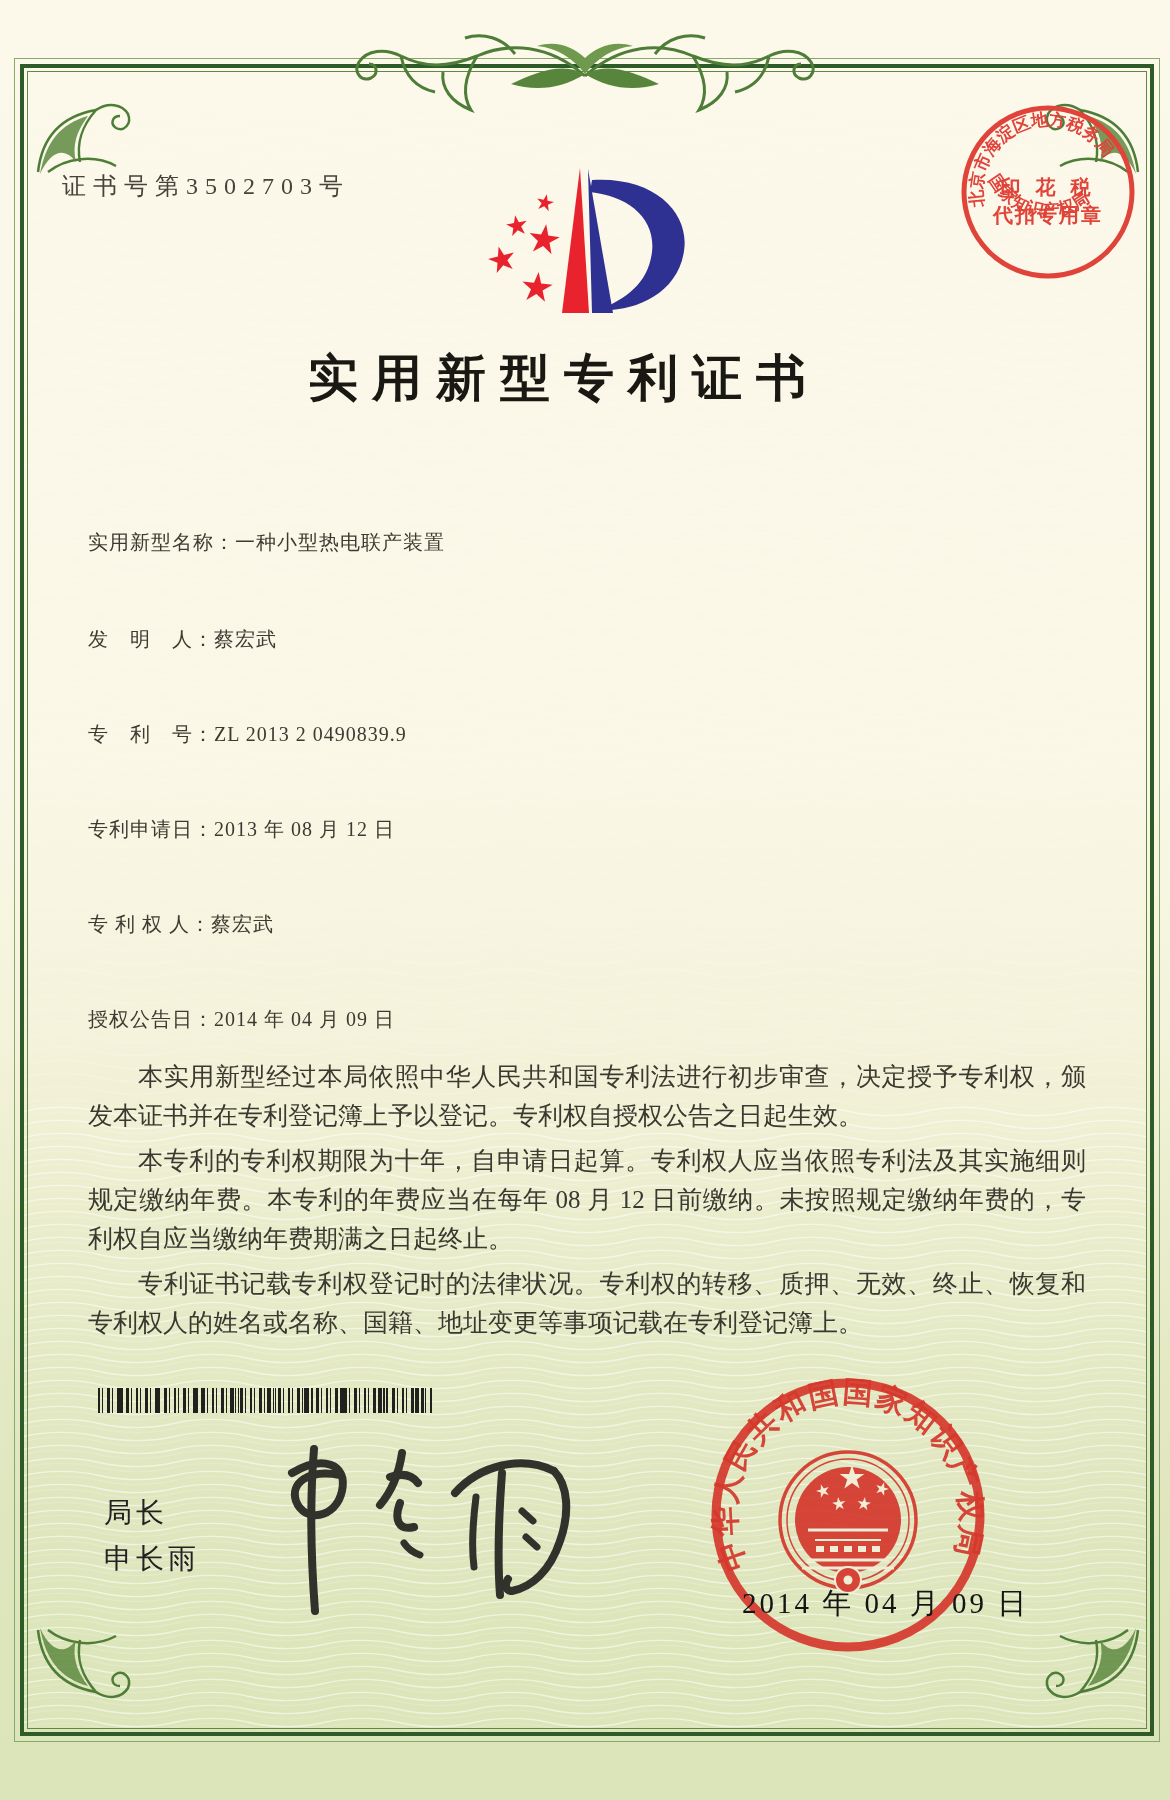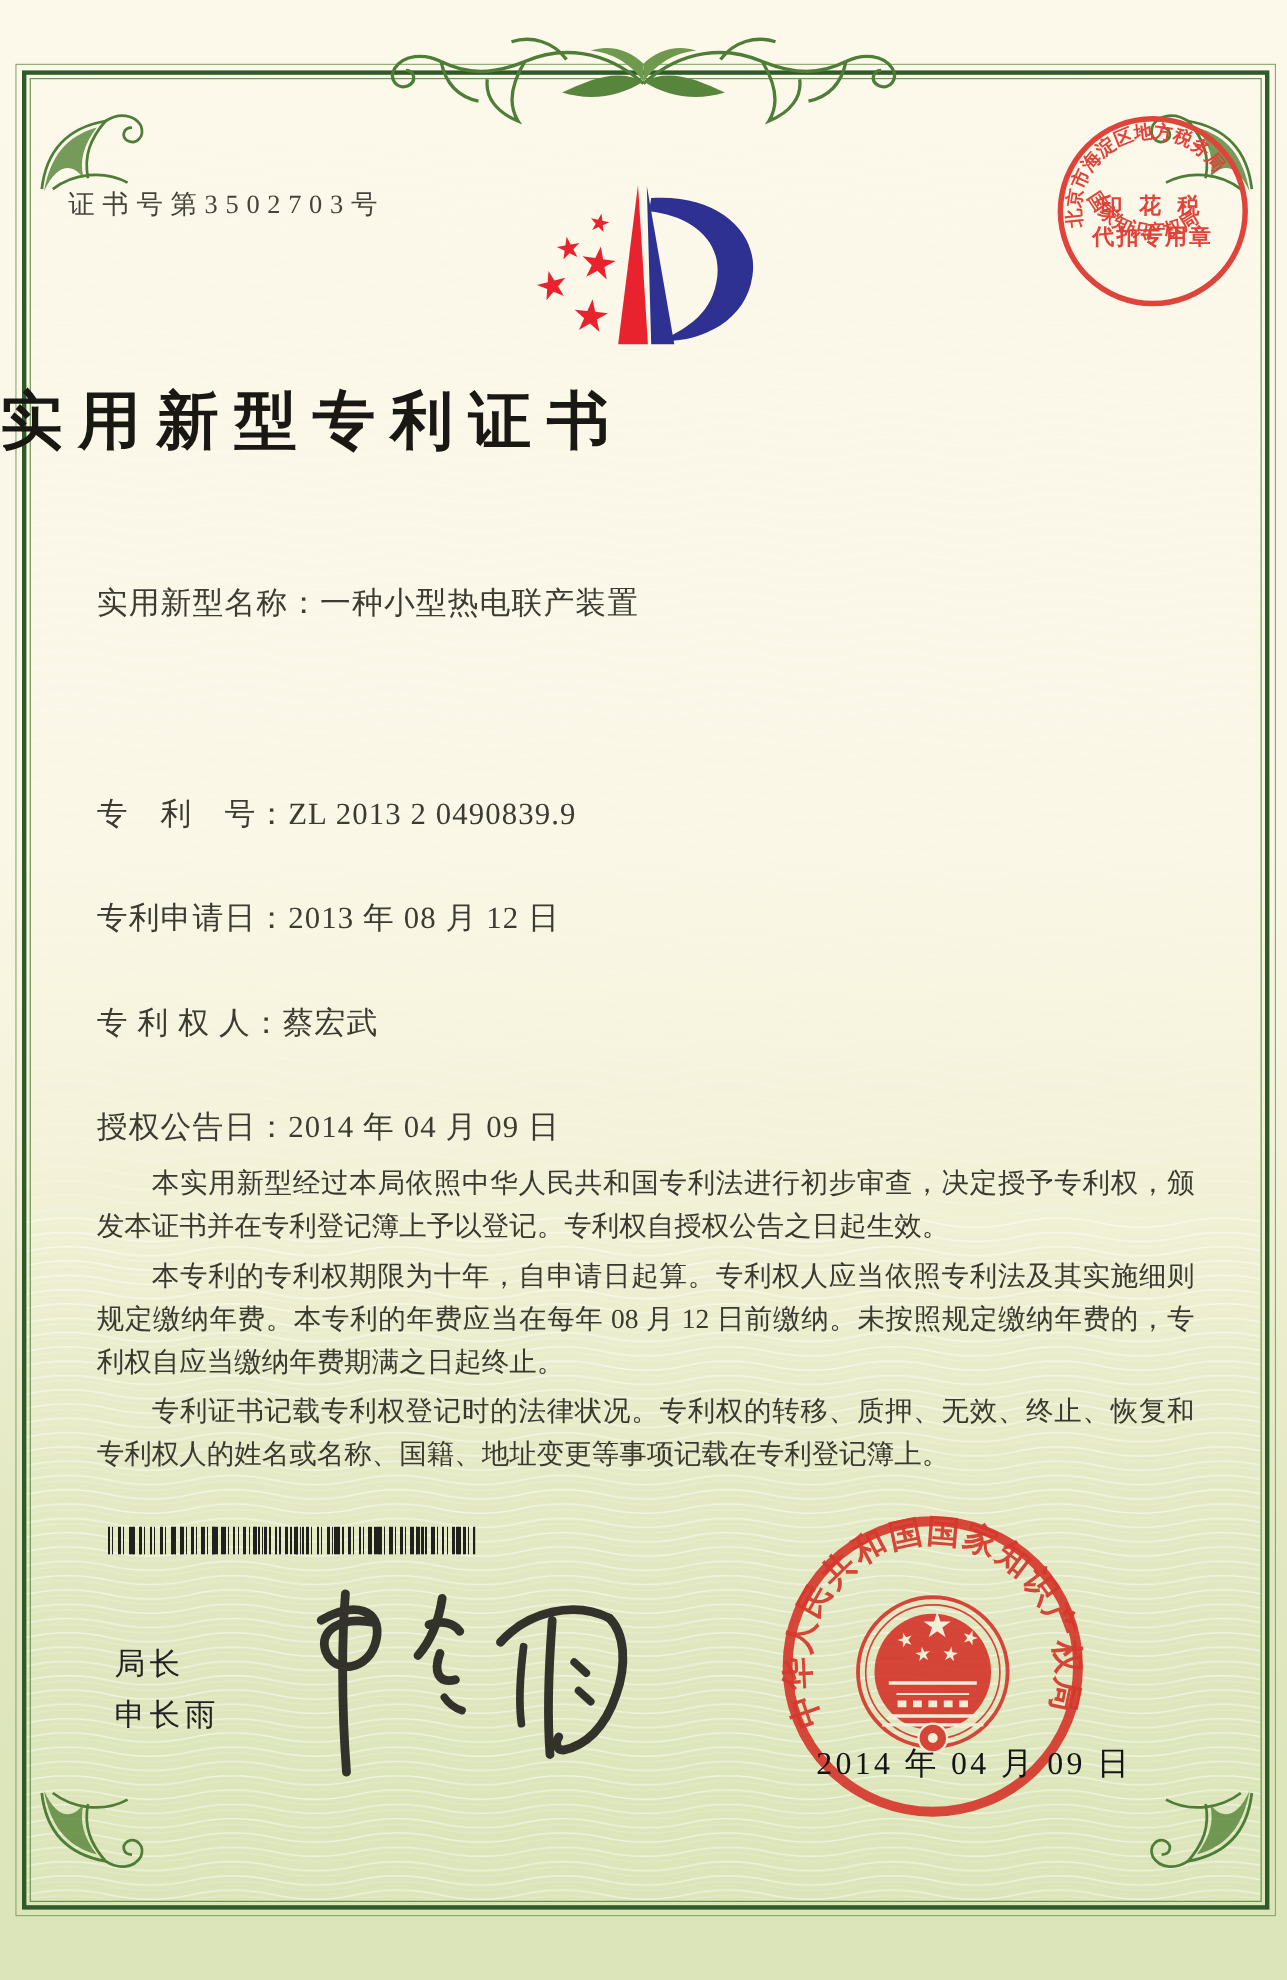--- a/index.html
+++ b/index.html
@@ -8,22 +8,22 @@
     background:linear-gradient(180deg,#fcf8ea 0%,#fbf7e7 42%,#f4f2da 58%,#eaedcc 68%,#e2e8c2 78%,#dde5bb 90%,#dce4b9 100%);
     font-family:"Liberation Serif","DejaVu Serif",serif;
   }
   .abs{position:absolute;}
   
   .frame{position:absolute;left:20px;right:16px;top:64px;bottom:64px;border:4px solid #2e5b27;pointer-events:none;}
   .frame-inner{position:absolute;inset:3px;border:1px solid #5d8a40;}
   .frame-outer{position:absolute;left:14px;right:10px;top:58px;bottom:58px;border:1px solid #86a86a;pointer-events:none;}
   
   .cert-no{left:62px;top:170px;font-size:24px;letter-spacing:7px;color:#45443b;}
-  .title{left:0;right:42px;top:345px;font-size:57px;font-weight:bold;color:#191813;letter-spacing:14px;}
-  .field{left:88px;font-size:28px;color:#3c3b31;letter-spacing:1px;white-space:nowrap;}
+  .title{left:0;right:42px;top:345px;text-align:center;font-size:50px;font-weight:bold;color:#191813;letter-spacing:14px;}
+  .field{left:88px;font-size:20px;color:#3c3b31;letter-spacing:1px;white-space:nowrap;}
   .body-text{left:82px;width:1010px;top:1051px;font-size:25px;line-height:39px;color:#3a392f;text-align:justify;}
   .body-text p{margin:6px;text-indent:2em;}
   .barcode{left:98px;top:1388px;width:334px;height:25px;
     background-image:
       repeating-linear-gradient(90deg,transparent 0 21px,#20201c 21px 25px,transparent 25px 29px,#20201c 29px 30px,transparent 30px 37px),
       repeating-linear-gradient(90deg,#20201c 0 2px,transparent 2px 4px,#20201c 4px 5px,transparent 5px 9px,#20201c 9px 12px,transparent 12px 14px,#20201c 14px 15px,transparent 15px 19px);
   }
   .sig-title{left:104px;top:1494px;font-size:28px;color:#222;letter-spacing:4px;font-family:Liberation Mono, monospace;}
   .sig-name{left:104px;top:1540px;font-size:28px;color:#222;letter-spacing:4px;font-family:Liberation Sans, sans-serif;}
   .issue-date{left:742px;top:1584px;font-size:29px;color:#141414;letter-spacing:3px;z-index:6;white-space:nowrap;}
@@ -148,20 +148,21 @@
     <text class="svgtext" fill="#df4339" font-size="17">
       <textPath href="#taxBottom" startOffset="14">国家知识产权局</textPath>
     </text>
     <text class="svgtext" x="90" y="92" text-anchor="middle" fill="#df4339" font-size="20" letter-spacing="5">印 花 税</text>
     <text class="svgtext" x="90" y="120" text-anchor="middle" fill="#df4339" font-size="20" letter-spacing="2">代扣专用章</text>
   </svg>
 
   <div class="abs title">实用新型专利证书</div>
 
   <div class="abs field" style="top:529px"><span>实用新型名称：</span><span>一种小型热电联产装置</span></div>
+  <div class="abs field" style="top:626px"><span>发　明　人：</span><span>蔡宏武</span></div>
   <div class="abs field" style="top:721px"><span>专　利　号：</span><span>ZL 2013 2 0490839.9</span></div>
   <div class="abs field" style="top:816px"><span>专利申请日：</span><span>2013 年 08 月 12 日</span></div>
   <div class="abs field" style="top:911px"><span>专 利 权 人：</span><span>蔡宏武</span></div>
   <div class="abs field" style="top:1006px"><span>授权公告日：</span><span>2014 年 04 月 09 日</span></div>
 
   <div class="abs body-text">
     <p>本实用新型经过本局依照中华人民共和国专利法进行初步审查，决定授予专利权，颁发本证书并在专利登记簿上予以登记。专利权自授权公告之日起生效。</p>
     <p>本专利的专利权期限为十年，自申请日起算。专利权人应当依照专利法及其实施细则规定缴纳年费。本专利的年费应当在每年 08 月 12 日前缴纳。未按照规定缴纳年费的，专利权自应当缴纳年费期满之日起终止。</p>
     <p>专利证书记载专利权登记时的法律状况。专利权的转移、质押、无效、终止、恢复和专利权人的姓名或名称、国籍、地址变更等事项记载在专利登记簿上。</p>
   </div>

